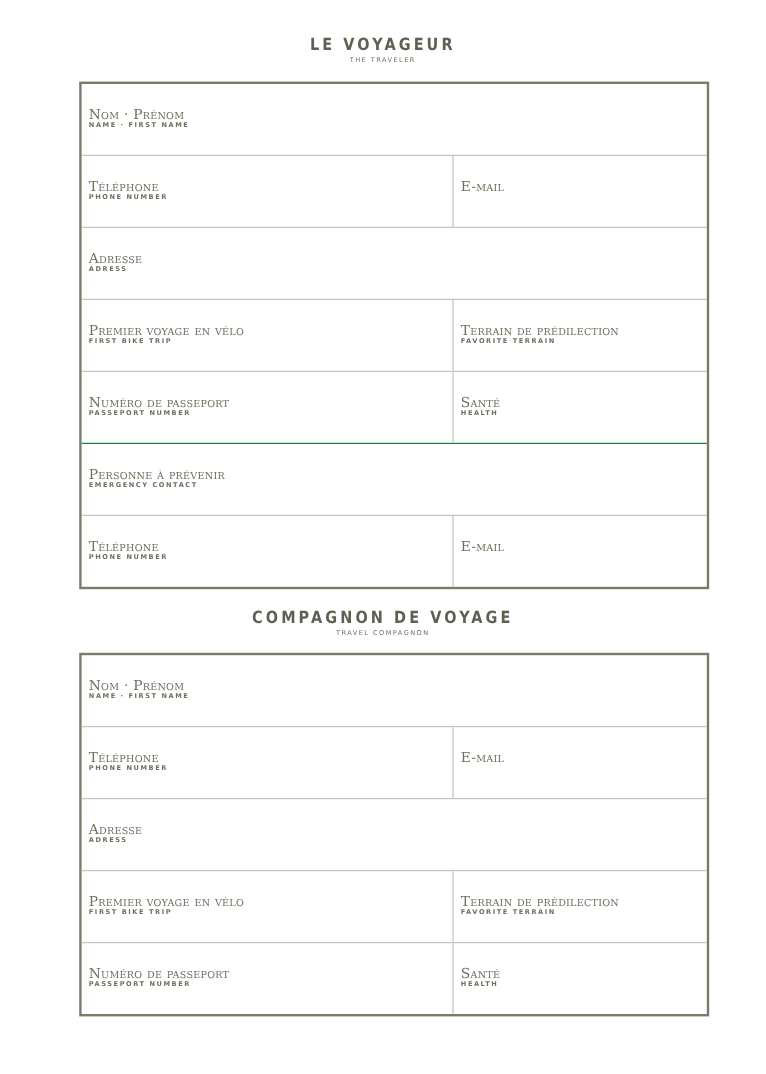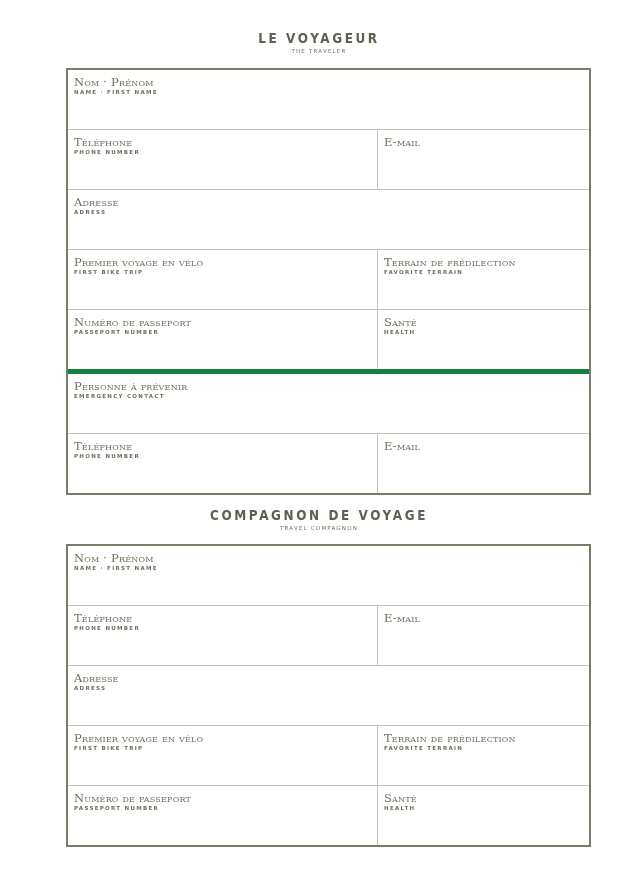--- a/index.html
+++ b/index.html
@@ -13,21 +13,21 @@
     position: absolute; left: 0; width: 638px; text-align: center;
     font-family: "DejaVu Sans", sans-serif; font-size: 5.5px; letter-spacing: 1.2px;
     color: #6e705e; text-transform: uppercase;
   }
   .form-table {
     position: absolute; left: 66px; width: 521px;
     border: 2px solid #7a7c69; box-sizing: content-box;
   }
   .row { display: flex; height: 59px; border-top: 1px solid #c4c4ba; }
   .row:first-child { border-top: none; }
-  .cell { flex: 1; padding: 5px 6px; box-sizing: border-box; position: relative; }
+  .cell { flex: 1; padding: 18px 6px; box-sizing: border-box; position: relative; }
   .cell + .cell { border-left: 1px solid #c4c4ba; margin-left: 48px; }
   .cell.half { flex: 0 0 261px; }
   .label {
     font-family: "DejaVu Serif", serif; font-size: 11.5px; color: #6e705e;
     font-variant: small-caps; letter-spacing: 0.2px; line-height: 14px; white-space: nowrap;
   }
   .sublabel {
     font-family: "DejaVu Sans", sans-serif; font-size: 5.5px; font-weight: bold;
     color: #6e705e; letter-spacing: 1.3px; text-transform: uppercase; line-height: 7px;
   }
@@ -86,21 +86,21 @@
       <div class="label">Numéro de passeport</div>
       <div class="sublabel">PASSEPORT NUMBER</div>
       <input class="field-input" value="" style="">
     </div>
     <div class="cell">
       <div class="label">Santé</div>
       <div class="sublabel">HEALTH</div>
       <input class="field-input" value="" style="">
     </div>
   </div>
-  <div class="row" style="border-top:5px solid #15803d;">
+  <div class="row" style="border-top:1px solid #15803d;">
     <div class="cell">
       <div class="label">Personne à prévenir</div>
       <div class="sublabel">EMERGENCY CONTACT</div>
       <input class="field-input" value="" style="">
     </div>
   </div>
   <div class="row">
     <div class="cell half">
       <div class="label">Téléphone</div>
       <div class="sublabel">PHONE NUMBER</div>

